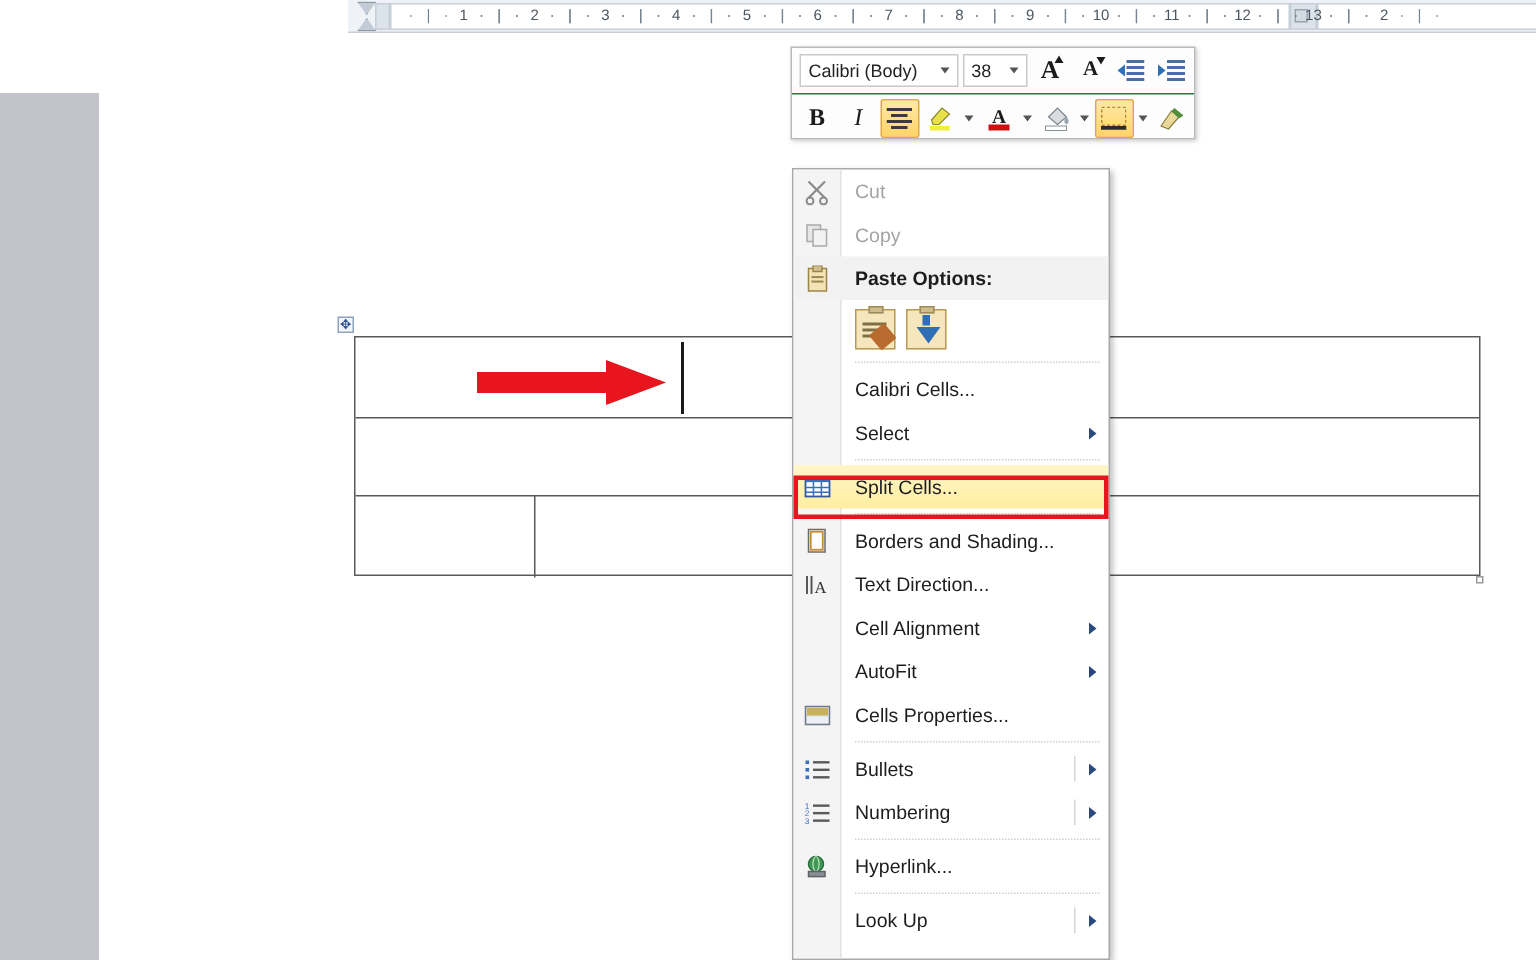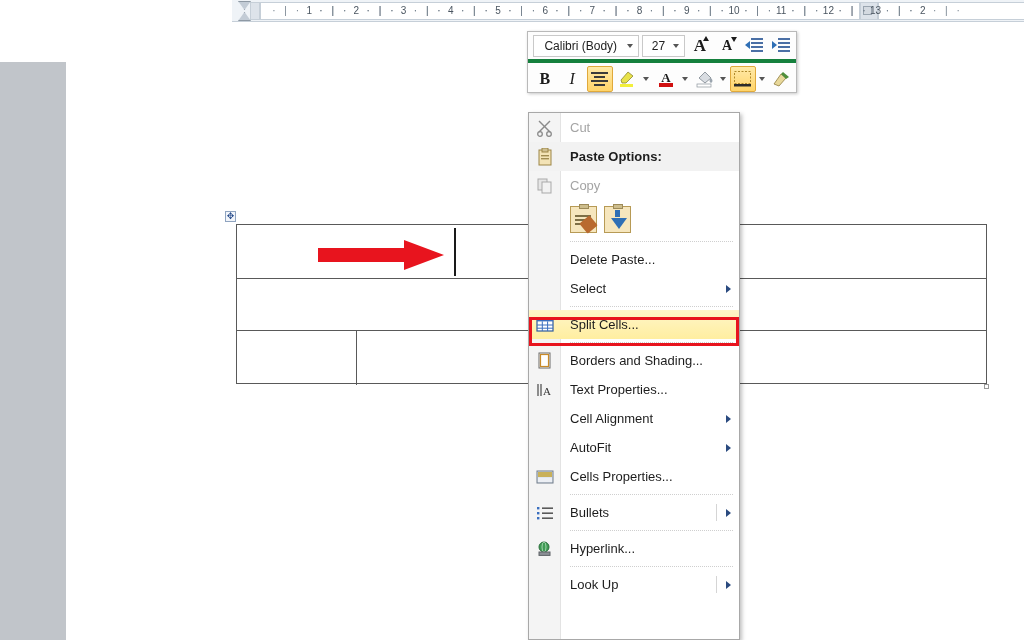--- a/index.html
+++ b/index.html
@@ -116,21 +116,21 @@
   
   .red-arrow { position:absolute; left:318px; top:240px; width:126px; height:30px; }
 
   
   .mini-bar {
     position:absolute; left:527px; top:31px; width:270px; height:62px;
     background:#fdfdfd; border:1px solid #b9b9b9;
     box-shadow:1px 1px 3px rgba(0,0,0,.22);
   }
   .mb-row { display:flex; align-items:center; height:31px; padding:0 2px; }
-  .mb-row.top { border-bottom:4px solid #15803d;text-align:center; }
+  .mb-row.top { border-bottom:1px solid #15803d; }
   .mb-combo {
     height:22px; border:1px solid #c9c9c9; background:#fff;
     display:flex; align-items:center; padding:0 2px 0 5px;
     font-size:12px; color:#222; margin-left:3px;
   }
   .mb-combo.font { width:109px; }
   .mb-combo.size { width:45px; }
   .mb-combo .cval { flex:1; white-space:nowrap; overflow:hidden; }
   .caret-dn {
     width:0;height:0;border-left:3px solid transparent;border-right:3px solid transparent;
@@ -354,21 +354,21 @@
     <polygon points="0,8 86,8 86,0 126,15 86,30 86,22 0,22" fill="#e8141e"></polygon>
   </svg>
 
   <div class="mini-bar">
     <div class="mb-row top">
       <div class="mb-combo font">
         <span class="cval">Calibri (Body)</span>
         <span class="caret-dn"></span>
       </div>
       <div class="mb-combo size">
-        <span class="cval">27</span>
+        <span class="cval">38</span>
         <span class="caret-dn"></span>
       </div>
       <div class="mb-btn">
         <span class="glyphA" style="font-size:17px;">A</span>
         <span style="position:absolute;right:2px;top:2px;width:0;height:0;border-left:3px solid transparent;border-right:3px solid transparent;border-bottom:5px solid #1b1b1b;"></span>
       </div>
       <div class="mb-btn">
         <span class="glyphA" style="font-size:14px;">A</span>
         <span style="position:absolute;right:2px;top:3px;width:0;height:0;border-left:3px solid transparent;border-right:3px solid transparent;border-top:5px solid #1b1b1b;"></span>
       </div>
@@ -466,57 +466,57 @@
           <span class="ico">
             <svg width="18" height="18" viewBox="0 0 18 18">
               <line x1="3" y1="2" x2="14" y2="13" stroke="#8a8a8a" stroke-width="1.4"></line>
               <line x1="14" y1="2" x2="3" y2="13" stroke="#8a8a8a" stroke-width="1.4"></line>
               <circle cx="4" cy="15" r="2.3" fill="none" stroke="#8a8a8a" stroke-width="1.3"></circle>
               <circle cx="13" cy="15" r="2.3" fill="none" stroke="#8a8a8a" stroke-width="1.3"></circle>
             </svg>
           </span>
           <span>Cut</span>
         </div>
+        <div class="ctx-item disabled">
+          <span class="ico">
+            <svg width="18" height="18" viewBox="0 0 18 18">
+              <rect x="2" y="2" width="9" height="11" fill="#e6e6e6" stroke="#a9a9a9"></rect>
+              <rect x="6" y="5" width="9" height="11" fill="#f2f2f2" stroke="#a9a9a9"></rect>
+            </svg>
+          </span>
+          <span>Copy</span>
+        </div>
         <div class="ctx-item header">
           <span class="ico">
             <svg width="18" height="18" viewBox="0 0 18 18">
               <rect x="3" y="2" width="12" height="15" fill="#f3e3b6" stroke="#9c8546"></rect>
               <rect x="6" y="0" width="6" height="4" fill="#cfc092" stroke="#9c8546"></rect>
               <rect x="5" y="7" width="8" height="1.4" fill="#a08c52"></rect>
               <rect x="5" y="10" width="8" height="1.4" fill="#a08c52"></rect>
             </svg>
           </span>
           <span>Paste Options:</span>
-        </div>
-        <div class="ctx-item disabled">
-          <span class="ico">
-            <svg width="18" height="18" viewBox="0 0 18 18">
-              <rect x="2" y="2" width="9" height="11" fill="#e6e6e6" stroke="#a9a9a9"></rect>
-              <rect x="6" y="5" width="9" height="11" fill="#f2f2f2" stroke="#a9a9a9"></rect>
-            </svg>
-          </span>
-          <span>Copy</span>
         </div>
         <div class="ctx-paste-row">
           <div class="paste-ico">
             <span class="tab"></span>
             <span class="ln" style="top:8px;width:16px;"></span>
             <span class="ln" style="top:12px;width:16px;"></span>
             <span class="ln" style="top:16px;width:12px;"></span>
             <span class="brush"></span>
           </div>
           <div class="paste-ico">
             <span class="tab"></span>
             <span class="bluearrow2"></span>
             <span class="bluearrow" style="top:11px;"></span>
           </div>
         </div>
         <div class="ctx-sep"></div>
         <div class="ctx-item">
-          <span>Delete Paste...</span>
+          <span>Calibri Cells...</span>
         </div>
         <div class="ctx-item">
           <span>Select</span>
           <span class="arrow"></span>
         </div>
         <div class="ctx-sep"></div>
         <div class="ctx-item highlight">
           <span class="ico">
             <svg width="18" height="18" viewBox="0 0 18 18">
               <rect x="1" y="2" width="16" height="13" fill="#ffffff" stroke="#2e5a9c" stroke-width="1.2"></rect>
@@ -540,21 +540,21 @@
           <span>Borders and Shading...</span>
         </div>
         <div class="ctx-item">
           <span class="ico">
             <svg width="18" height="18" viewBox="0 0 18 18">
               <line x1="2" y1="3" x2="2" y2="15" stroke="#555" stroke-width="1.3"></line>
               <line x1="5" y1="3" x2="5" y2="15" stroke="#555" stroke-width="1.3"></line>
               <text x="11" y="14" font-size="11" text-anchor="middle" fill="#333" font-family="Liberation Serif, serif">A</text>
             </svg>
           </span>
-          <span>Text Properties...</span>
+          <span>Text Direction...</span>
         </div>
         <div class="ctx-item">
           <span>Cell Alignment</span>
           <span class="arrow"></span>
         </div>
         <div class="ctx-item">
           <span>AutoFit</span>
           <span class="arrow"></span>
         </div>
         <div class="ctx-item">
@@ -576,20 +576,35 @@
               <rect x="1" y="8" width="2.4" height="2.4" fill="#3a6fbf"></rect>
               <rect x="6" y="8.4" width="11" height="1.6" fill="#5a5a5a"></rect>
               <rect x="1" y="13" width="2.4" height="2.4" fill="#3a6fbf"></rect>
               <rect x="6" y="13.4" width="11" height="1.6" fill="#5a5a5a"></rect>
             </svg>
           </span>
           <span>Bullets</span>
           <span class="sep-bar"></span>
           <span class="arrow"></span>
         </div>
+        <div class="ctx-item">
+          <span class="ico">
+            <svg width="18" height="18" viewBox="0 0 18 18">
+              <text x="0.5" y="6" font-size="5.5" fill="#3a6fbf" font-family="Liberation Sans, sans-serif">1</text>
+              <rect x="6" y="3.3" width="11" height="1.6" fill="#5a5a5a"></rect>
+              <text x="0.5" y="11" font-size="5.5" fill="#3a6fbf" font-family="Liberation Sans, sans-serif">2</text>
+              <rect x="6" y="8.3" width="11" height="1.6" fill="#5a5a5a"></rect>
+              <text x="0.5" y="16" font-size="5.5" fill="#3a6fbf" font-family="Liberation Sans, sans-serif">3</text>
+              <rect x="6" y="13.3" width="11" height="1.6" fill="#5a5a5a"></rect>
+            </svg>
+          </span>
+          <span>Numbering</span>
+          <span class="sep-bar"></span>
+          <span class="arrow"></span>
+        </div>
         <div class="ctx-sep"></div>
         <div class="ctx-item">
           <span class="ico">
             <svg width="18" height="18" viewBox="0 0 18 18">
               <circle cx="8" cy="7" r="5" fill="#3f9b54" stroke="#2a6e3b"></circle>
               <ellipse cx="8" cy="7" rx="2" ry="5" fill="none" stroke="#b9e2c3" stroke-width="0.8"></ellipse>
               <rect x="3" y="12" width="11" height="3.4" fill="#8a8f95" stroke="#5e6267"></rect>
             </svg>
           </span>
           <span>Hyperlink...</span>

